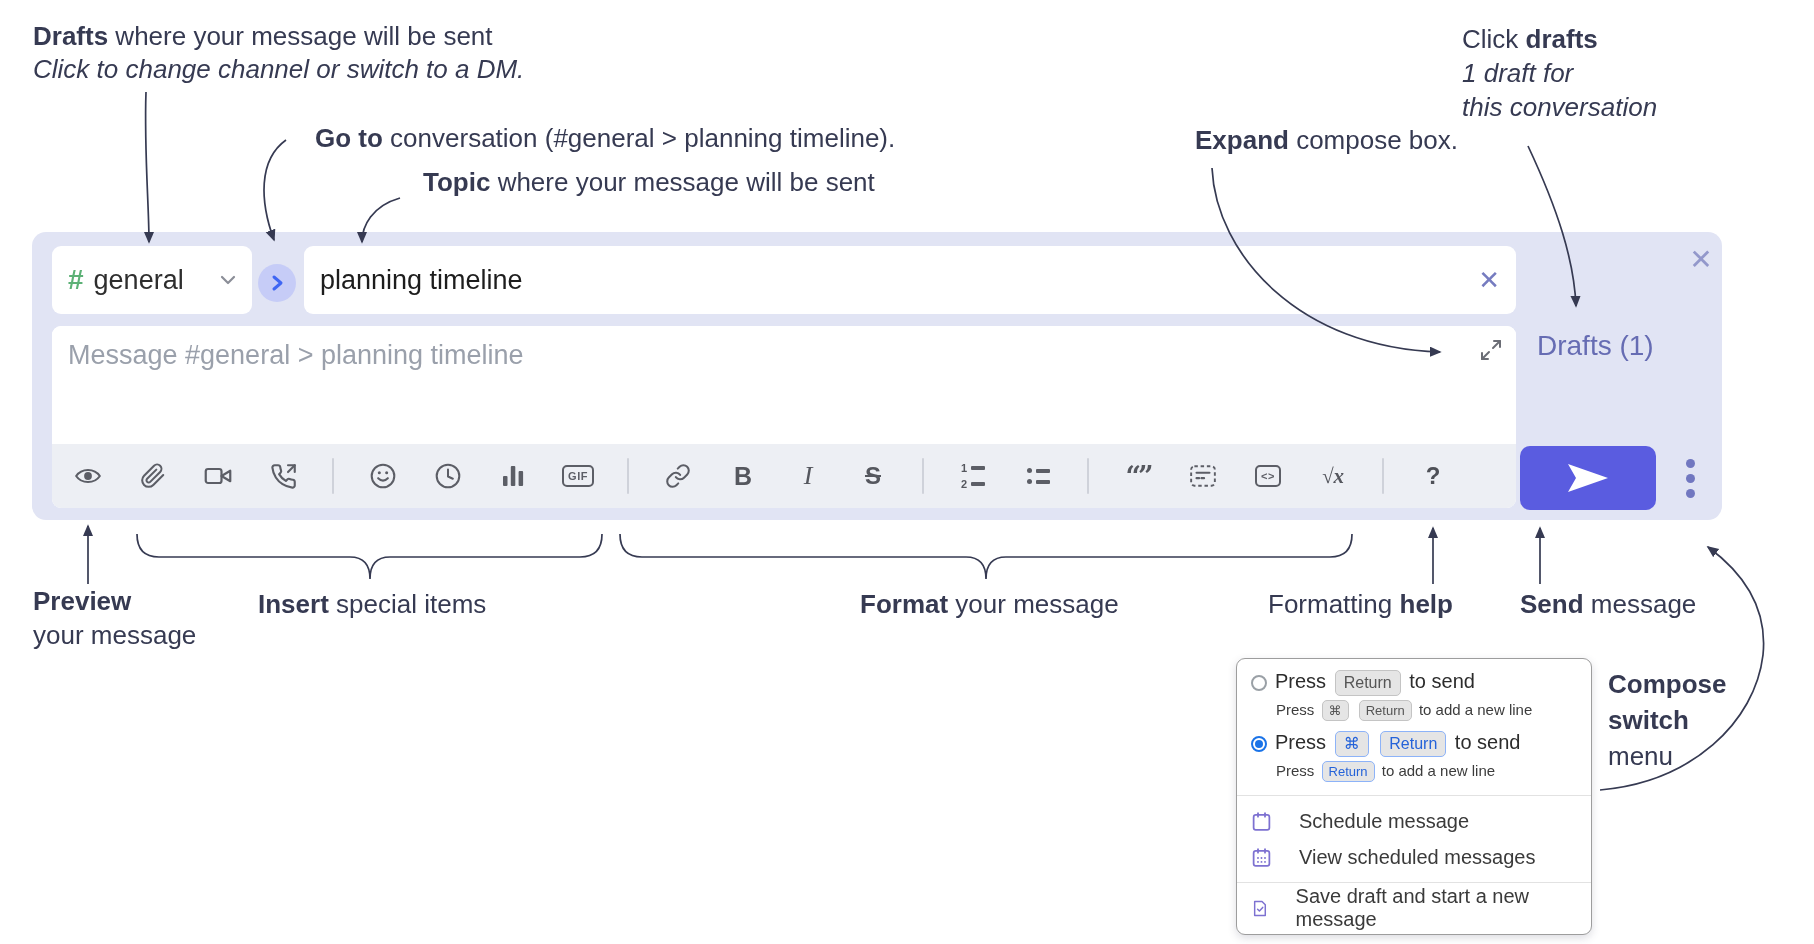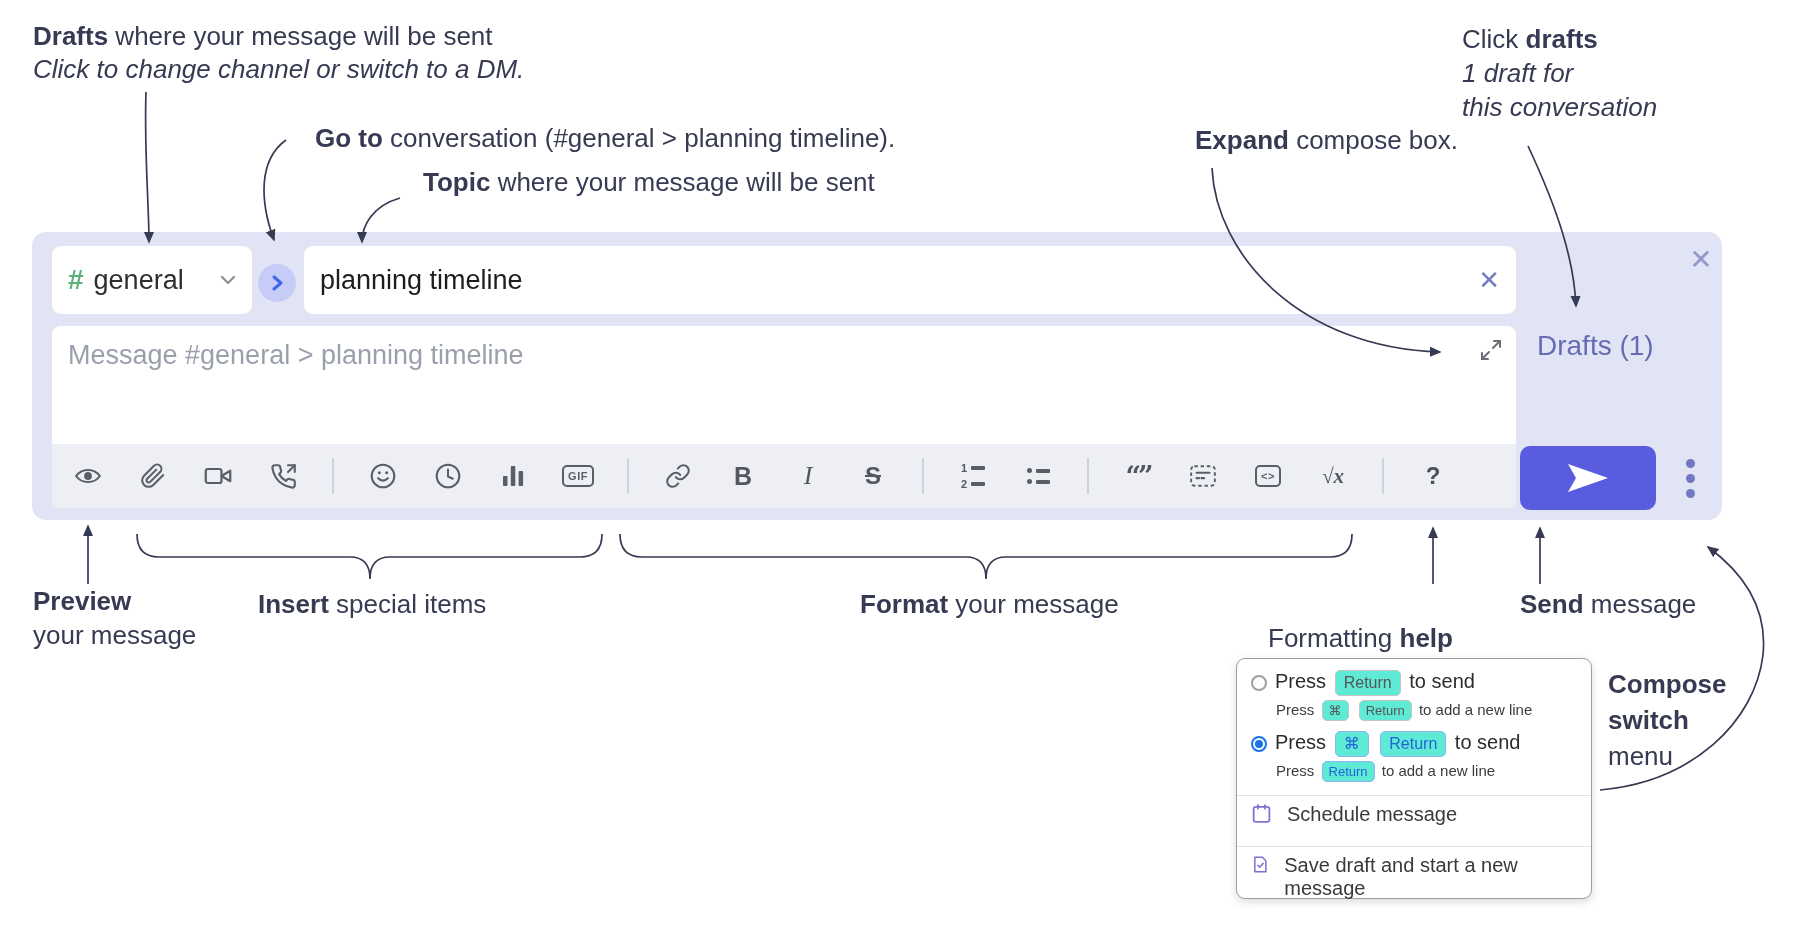--- a/index.html
+++ b/index.html
@@ -69,25 +69,25 @@
   
   #popup{position:absolute;left:1236px;top:658px;width:356px;background:#fff;border:1px solid #9d9d9d;
          border-radius:9px;box-shadow:0 3px 9px rgba(60,60,90,.18);z-index:4;color:#2c2c2c;box-sizing:border-box;}
   .popup-sec{padding:11px 14px;}
   .radio-row{display:flex;align-items:center;gap:8px;font-size:20px;cursor:pointer;}
   .radio{width:16px;height:16px;border:2px solid #9aa0a6;border-radius:50%;flex:0 0 auto;box-sizing:border-box;}
   .radio.sel{border-color:#1a73e8;position:relative;}
   .radio.sel::after{content:"";position:absolute;inset:2px;background:#1a73e8;border-radius:50%;}
   .sub-row{margin:4px 0 10px 25px;font-size:15px;color:#3c3c3c;}
   .kbd{display:inline-block;border:1px solid #c4c4c4;border-radius:5px;padding:0 8px;font-size:16px;
-       line-height:24px;color:#555;background:#5eead4;margin:0 3px;}
+       line-height:24px;color:#555;background:#e5e5e5;margin:0 3px;}
   .kbd.small{font-size:13px;line-height:19px;padding:0 6px;}
   .kbd.blue{border-color:#8db3f8;color:#2563d9;}
   .popup-divider{border-top:1px solid #e2e2e2;}
-  .menu-item{display:flex;align-items:flex-start;gap:15px;height:36px;font-size:20px;color:#3a3a3a;cursor:pointer;}
+  .menu-item{display:flex;align-items:center;gap:27px;height:36px;font-size:20px;color:#3a3a3a;cursor:pointer;}
 </style>
 </head>
 <body>
 
 <svg id="overlay" viewBox="0 0 1814 944">
   <defs>
     <marker id="ah" markerWidth="9" markerHeight="8" refX="6" refY="3" orient="auto">
       <path d="M0,0 L7,3 L0,6 Z" fill="#363a52"></path>
     </marker>
   </defs>
@@ -127,21 +127,21 @@
 <div class="ann" style="left:33px;top:584px;line-height:34px;">
   <div><b>Preview</b></div>
   <div>your message</div>
 </div>
 <div class="ann" style="left:258px;top:588px;">
   <b>Insert</b><span> special items</span>
 </div>
 <div class="ann" style="left:860px;top:588px;">
   <b>Format</b><span> your message</span>
 </div>
-<div class="ann" style="left:1268px;top:588px;margin-top:34px;">
+<div class="ann" style="left:1268px;top:588px;">
   <span>Formatting </span><b>help</b>
 </div>
 <div class="ann" style="left:1520px;top:588px;">
   <b>Send</b><span> message</span>
 </div>
 <div class="ann" style="left:1608px;top:666px;line-height:36px;">
   <div><b>Compose</b></div>
   <div><b>switch</b></div>
   <div>menu</div>
 </div>
@@ -348,20 +348,38 @@
     <div class="menu-item">
       <svg width="21" height="21" viewBox="0 0 24 24">
         <g stroke="#7d71d1" stroke-width="2" fill="none" stroke-linecap="round">
             <rect x="3" y="4.5" width="18" height="17" rx="2.5"></rect>
             <line x1="8" y1="2.5" x2="8" y2="6.5"></line>
             <line x1="16" y1="2.5" x2="16" y2="6.5"></line>
           </g>
       </svg>
       <span>Schedule message</span>
     </div>
+    <div class="menu-item">
+      <svg width="21" height="21" viewBox="0 0 24 24">
+        <g stroke="#7d71d1" stroke-width="2" fill="none" stroke-linecap="round">
+            <rect x="3" y="4.5" width="18" height="17" rx="2.5"></rect>
+            <line x1="8" y1="2.5" x2="8" y2="6.5"></line>
+            <line x1="16" y1="2.5" x2="16" y2="6.5"></line>
+          </g>
+        <g fill="#7d71d1">
+            <circle cx="8" cy="12.5" r="1.1"></circle>
+            <circle cx="12" cy="12.5" r="1.1"></circle>
+            <circle cx="16" cy="12.5" r="1.1"></circle>
+            <circle cx="8" cy="17" r="1.1"></circle>
+            <circle cx="12" cy="17" r="1.1"></circle>
+            <circle cx="16" cy="17" r="1.1"></circle>
+          </g>
+      </svg>
+      <span>View scheduled messages</span>
+    </div>
   </div>
   <div class="popup-divider"></div>
   <div class="popup-sec" style="padding-top:7px;padding-bottom:8px;">
     <div class="menu-item">
       <svg width="20" height="21" viewBox="0 0 24 24">
         <g stroke="#7d71d1" stroke-width="2" fill="none" stroke-linecap="round" stroke-linejoin="round">
           <path d="M5,2.5 h10 l4.5,4.5 v14.5 h-14.5 z"></path>
             <polyline points="9,13 11.5,15.5 16,10.5"></polyline>
         </g>
       </svg>

